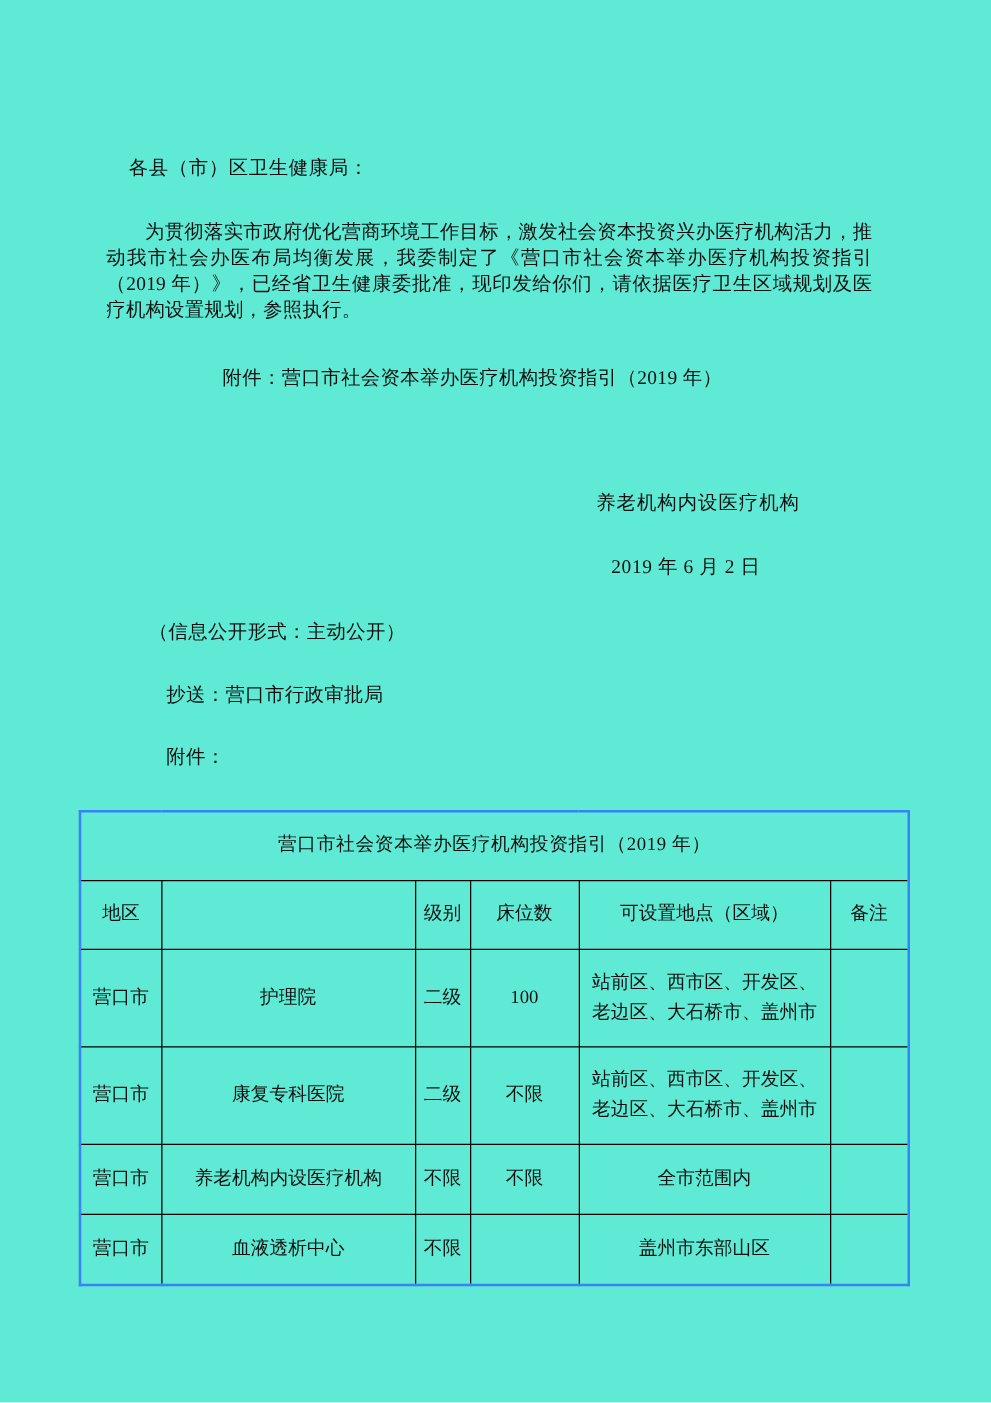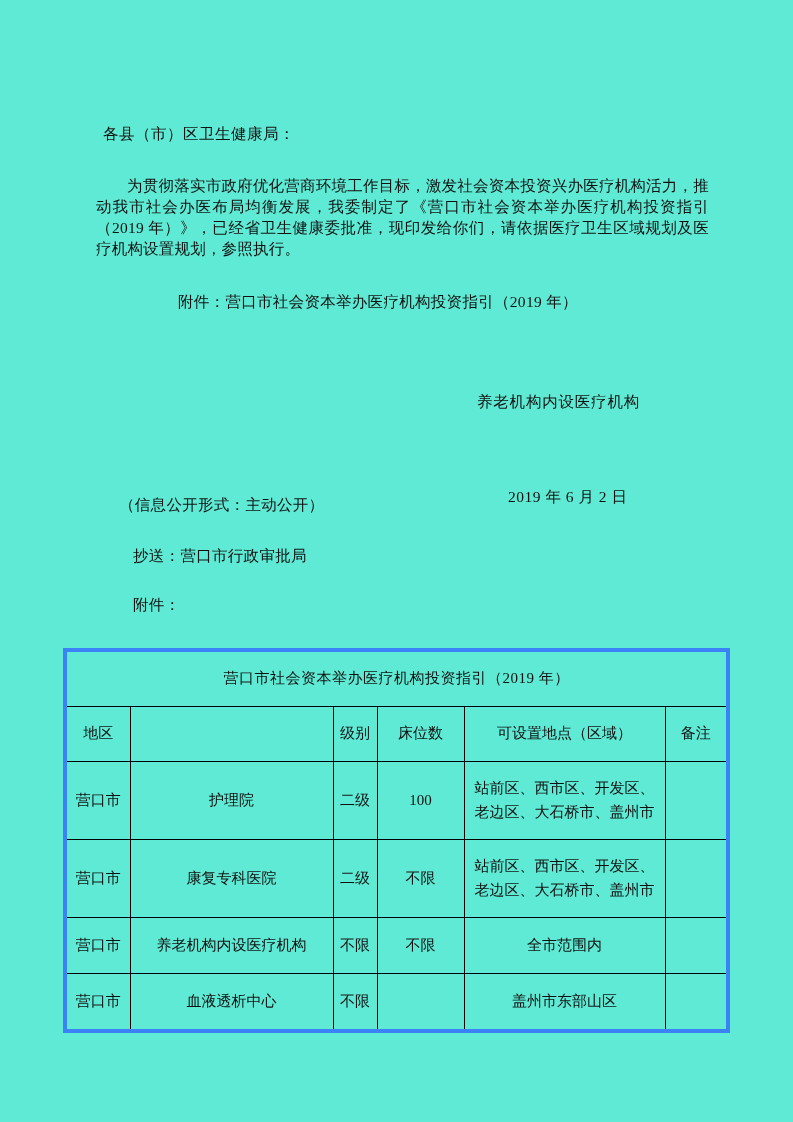--- a/index.html
+++ b/index.html
@@ -18,21 +18,21 @@
   }
   .abs { position: absolute; }
 
   .salutation {
     left: 103px;
     top: 124px;
     font-size: 15.5px;
     letter-spacing: 0.5px;
   }
   .body-paragraph {
-    left: 96px;
+    left: 85px;
     top: 175px;
     width: 613px;
     font-size: 15.5px;
     line-height: 21px;
     text-align: justify;
     text-indent: 31px;
     letter-spacing: 0.2px;
   }
   .attachment-ref {
     left: 133px;
@@ -41,25 +41,24 @@
     letter-spacing: 0.3px;
     padding-left: 45px;
   }
   .issuer {
     left: 477px;
     top: 392px;
     font-size: 15.5px;
     letter-spacing: 0.8px;
   }
   .issue-date {
-    left: 508px;
+    left: 489px;
     top: 443px;
     font-size: 15.5px;
     letter-spacing: 0.5px;
-    margin-top: 44px;
   }
   .disclosure-note {
     left: 119px;
     top: 495px;
     font-size: 15.5px;
     letter-spacing: 0.3px;
   }
   .cc-line {
     left: 133px;
     top: 546px;
@@ -73,21 +72,21 @@
     letter-spacing: 0.3px;
   }
 
   table.guide-table {
     position: absolute;
     left: 63px;
     top: 648px;
     width: 663px;
     border-collapse: collapse;
     table-layout: fixed;
-    border: 4px solid #3b82f6;
+    border: 2px solid #3b82f6;
     font-size: 15px;
   }
   table.guide-table td {
     border: 1px solid #000000;
     text-align: center;
     vertical-align: middle;
     padding: 2px 4px;
     line-height: 1.55;
     overflow: hidden;
   }

